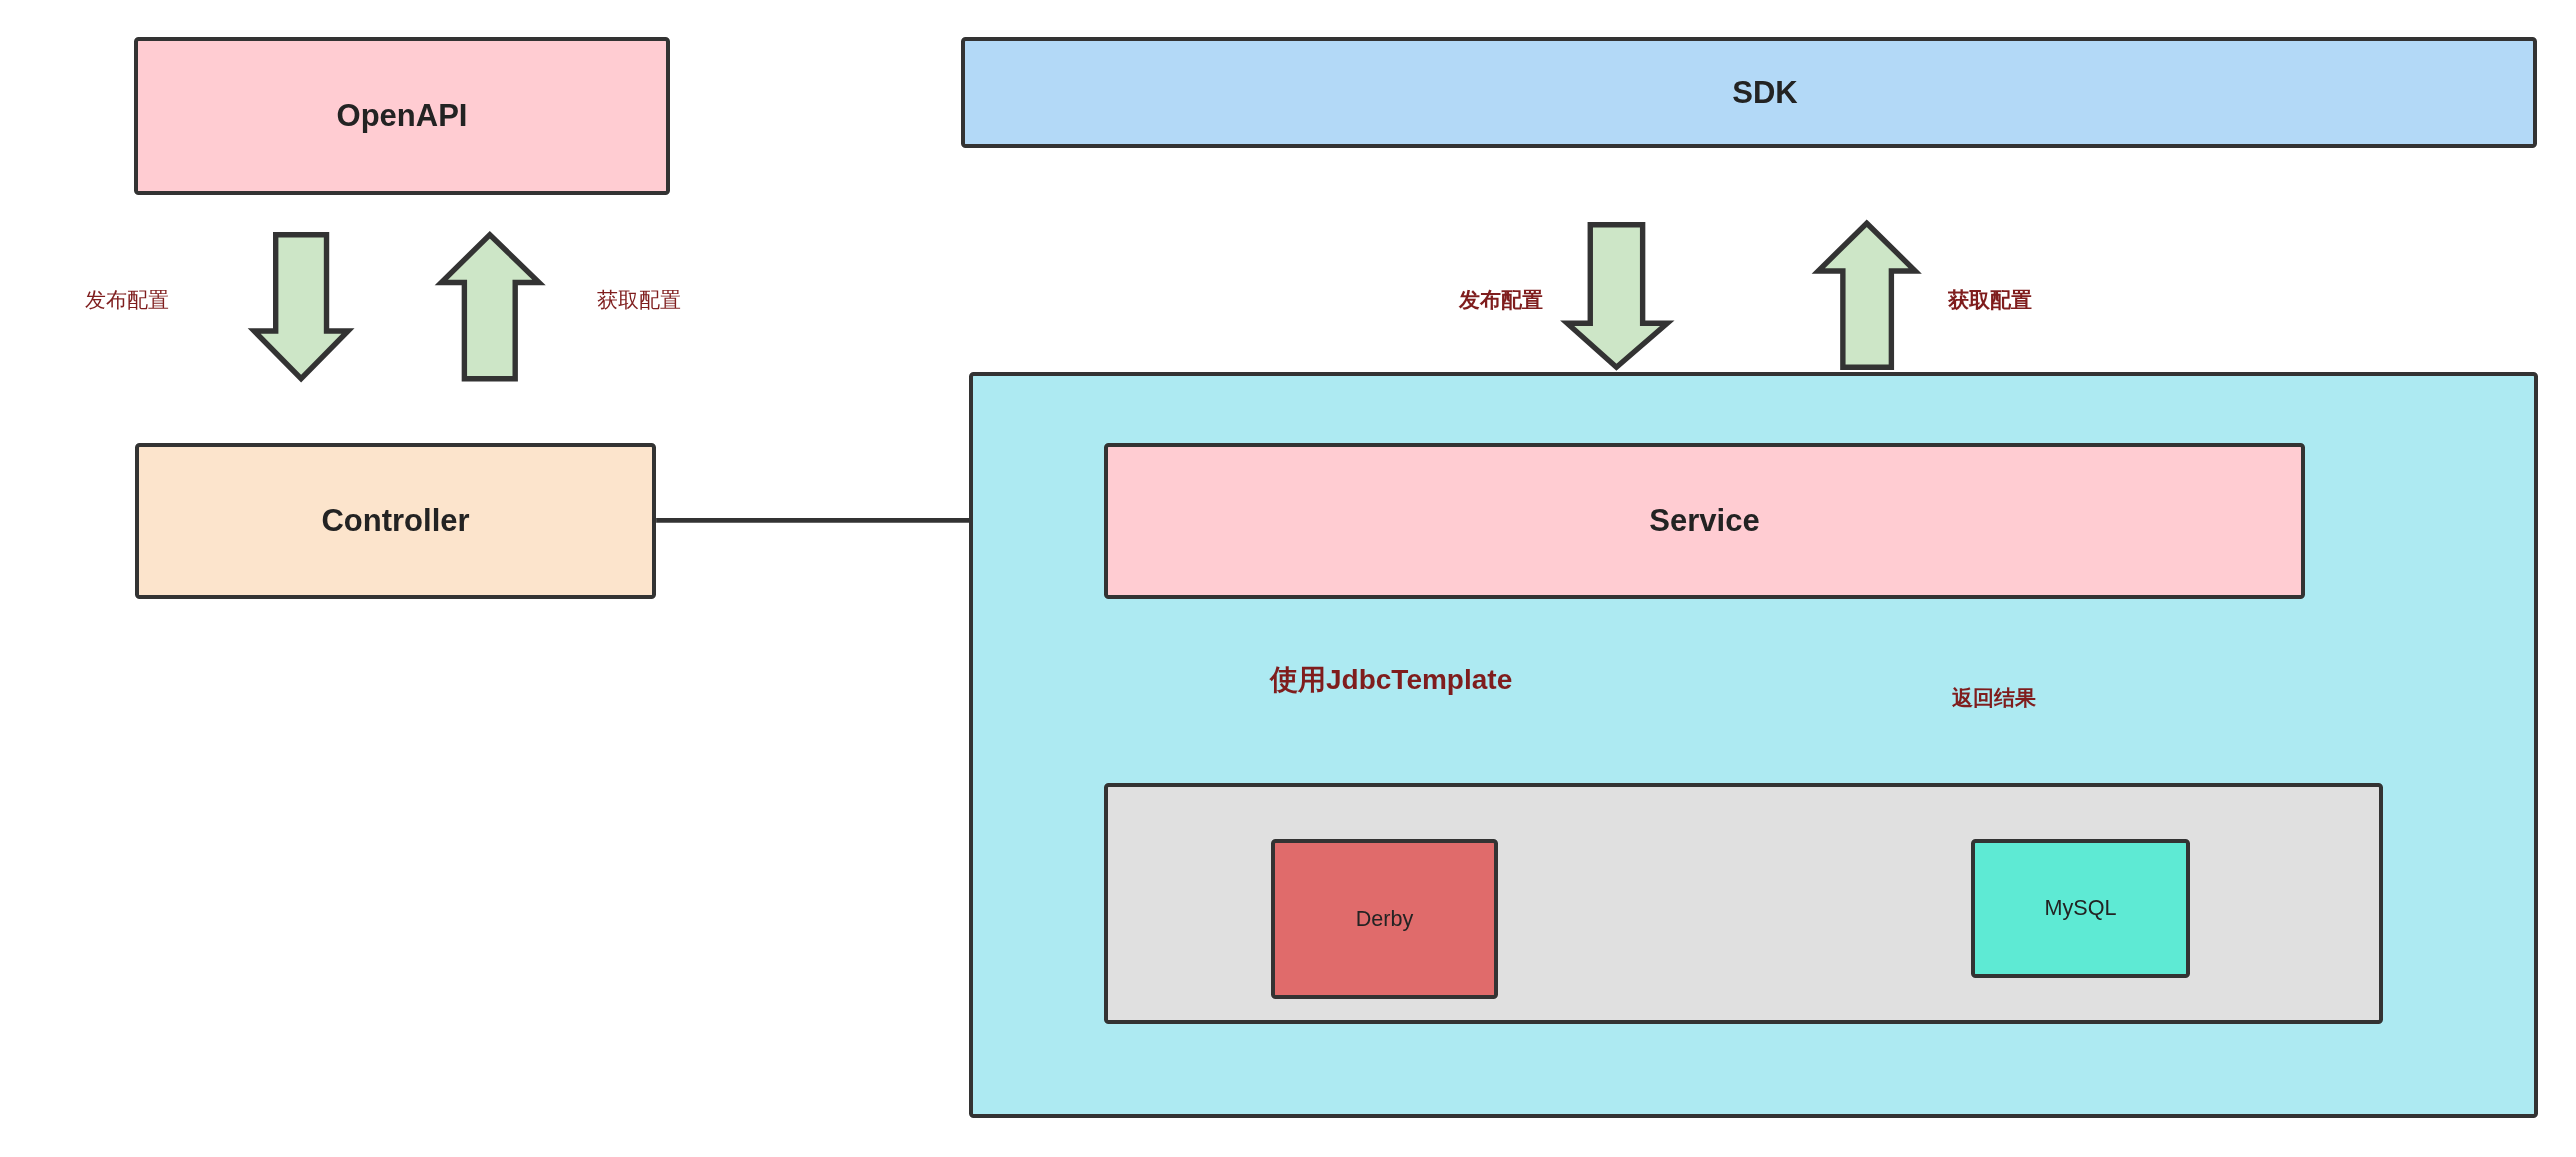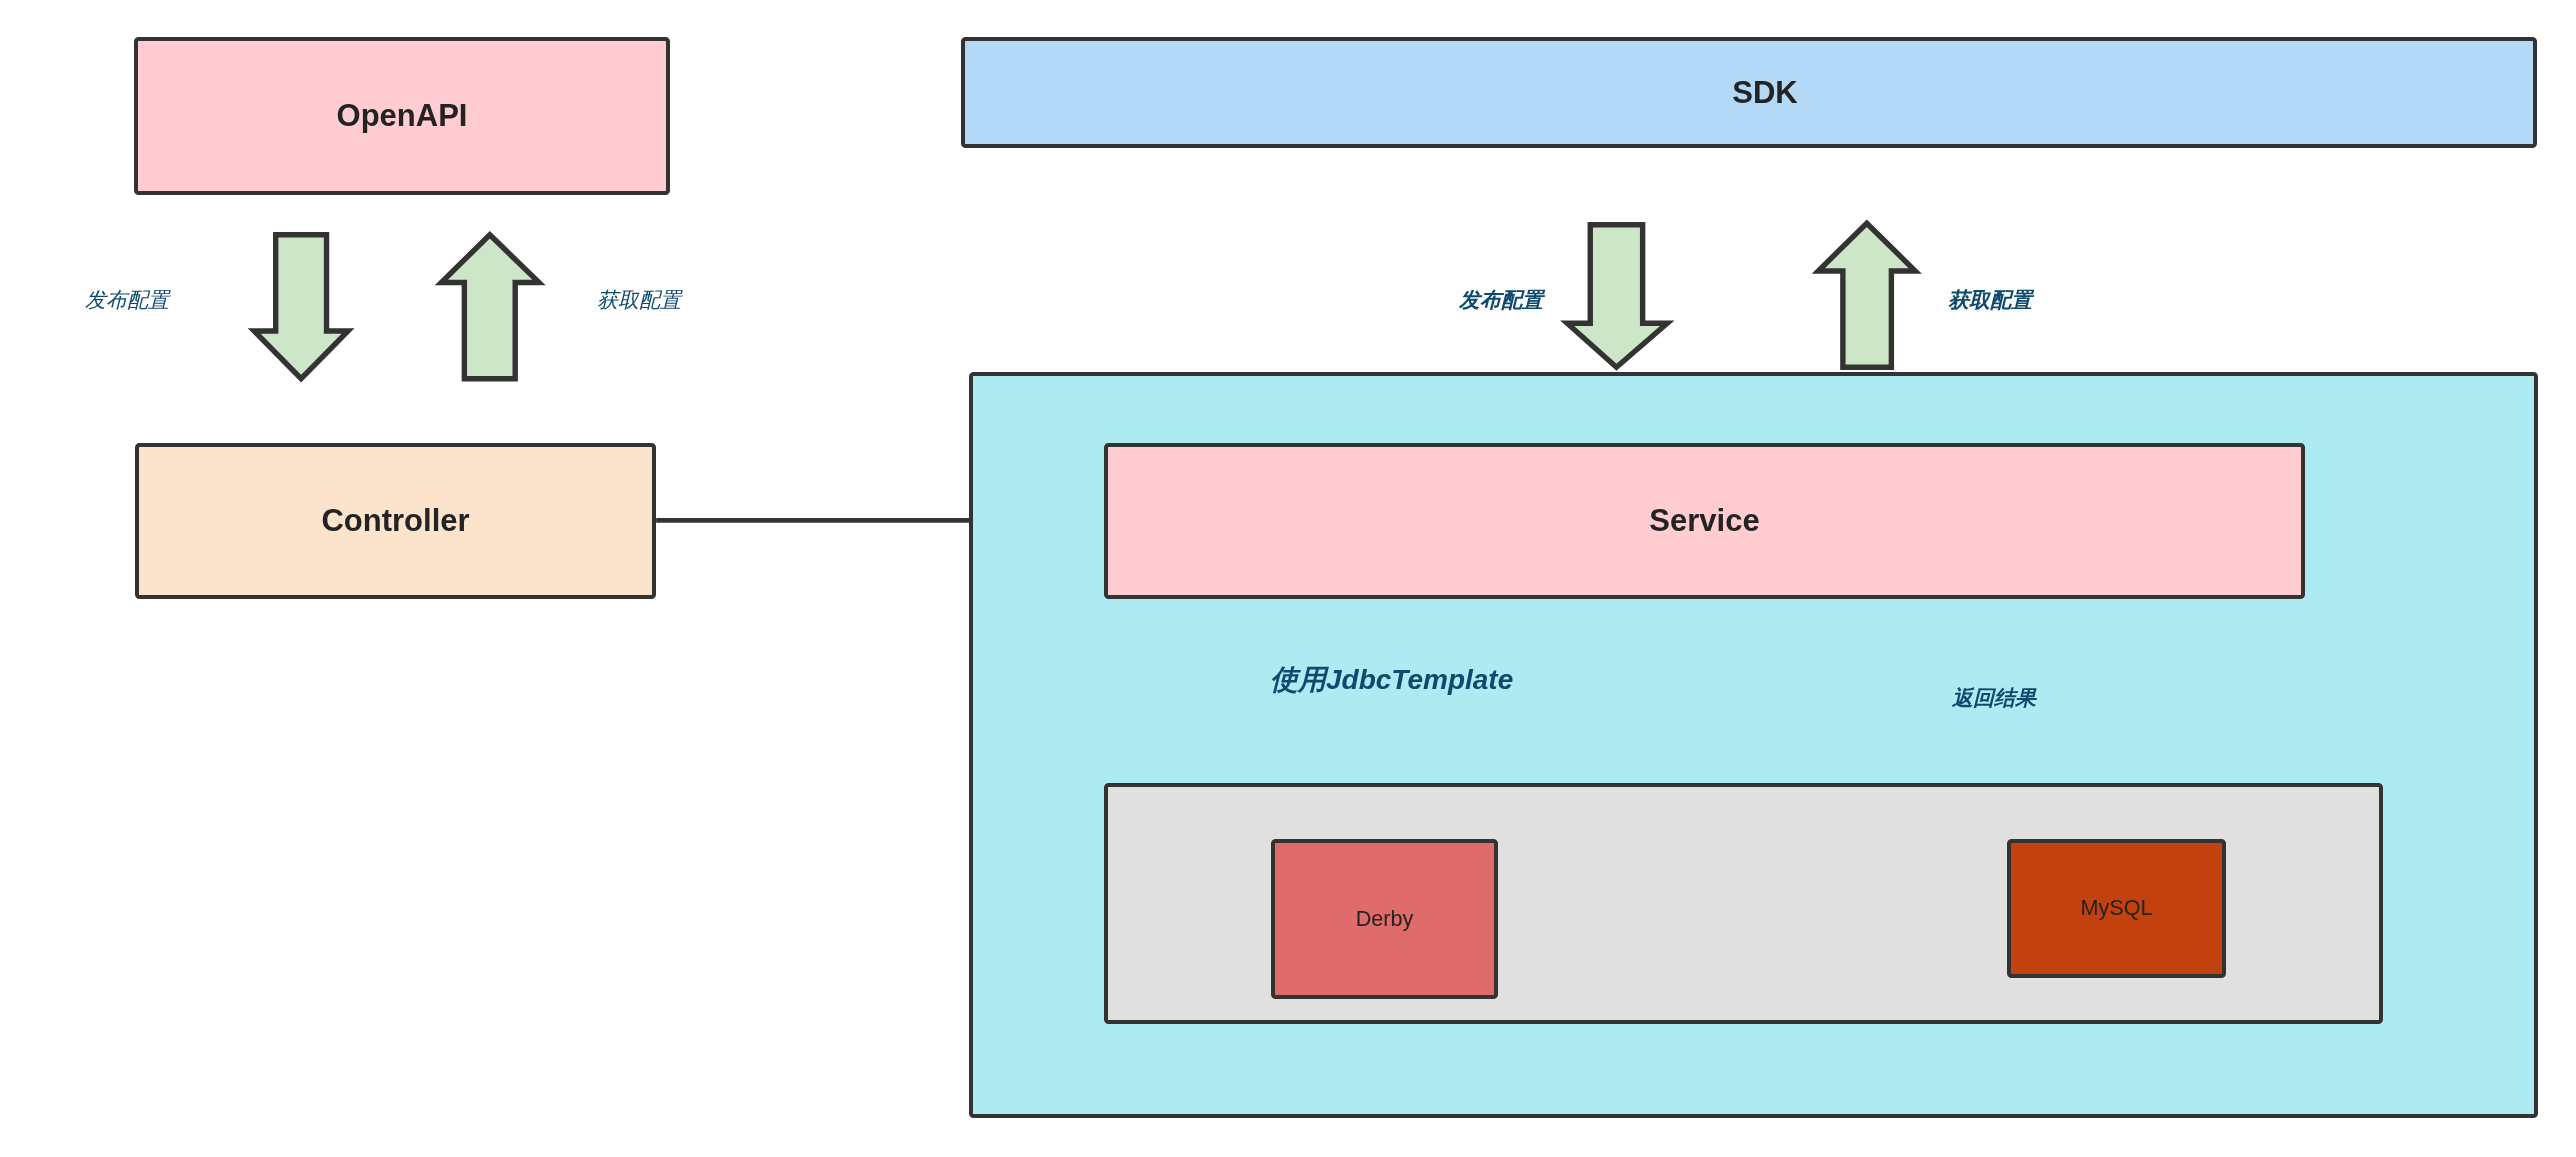--- a/index.html
+++ b/index.html
@@ -3,21 +3,21 @@
 <meta charset="utf-8">
 <style>
   html,body{margin:0;padding:0;background:#ffffff;}
   body{width:2576px;height:1157px;position:relative;overflow:hidden;
        font-family:"Liberation Sans","DejaVu Sans",sans-serif;color:#232323;}
   #canvas{position:absolute;left:0;top:0;width:2576px;height:1157px;}
   .node{position:absolute;box-sizing:border-box;border:4.6px solid #333333;
         border-radius:4.6px;display:flex;align-items:center;justify-content:center;}
   .node .lbl{pointer-events:none;text-align:center;line-height:1.15;}
   .t-bold{font-weight:bold;}
-  .edge-label{position:absolute;white-space:nowrap;color:#0c4a6e;font-style:italic;}
+  .edge-label{position:absolute;white-space:nowrap;color:#7f1d1d;}
   svg.arrows{position:absolute;left:0;top:0;width:2576px;height:1157px;overflow:visible;}
 </style>
 </head>
 <body>
 
 <div id="canvas">
 
   <svg class="arrows" viewBox="0 0 3345 1503" preserveAspectRatio="none">
 
     <polygon points="358,305 424,305 424,430 452,430 391,492 330,430 358,430" fill="#CDE6C7" stroke="#333333" stroke-width="7" stroke-linejoin="miter"></polygon>
@@ -53,21 +53,21 @@
   <div class="node" style="left:1104px;top:443px;width:1201px;height:156px;background:#FFCCD2;">
     <span class="lbl t-bold" style="font-size:31px;">Service</span>
   </div>
 
   <div class="node" style="left:1104px;top:783px;width:1279px;height:241px;background:#E0E0E0;"></div>
 
   <div class="node" style="left:1271px;top:839px;width:227px;height:160px;background:#E06B6B;">
     <span class="lbl" style="font-size:21.6px;">Derby</span>
   </div>
 
-  <div class="node" style="left:1971px;top:839px;width:219px;height:139px;background:#c2410c;margin-left:36px;">
+  <div class="node" style="left:1971px;top:839px;width:219px;height:139px;background:#5eead4;">
     <span class="lbl" style="font-size:21.6px;">MySQL</span>
   </div>
 
   <div class="edge-label" style="left:85px;top:286px;font-size:21px;">发布配置</div>
 
   <div class="edge-label" style="left:597px;top:286px;font-size:21px;">获取配置</div>
 
   <div class="edge-label t-bold" style="left:1459px;top:286px;font-size:21px;">发布配置</div>
 
   <div class="edge-label t-bold" style="left:1948px;top:286px;font-size:21px;">获取配置</div>

